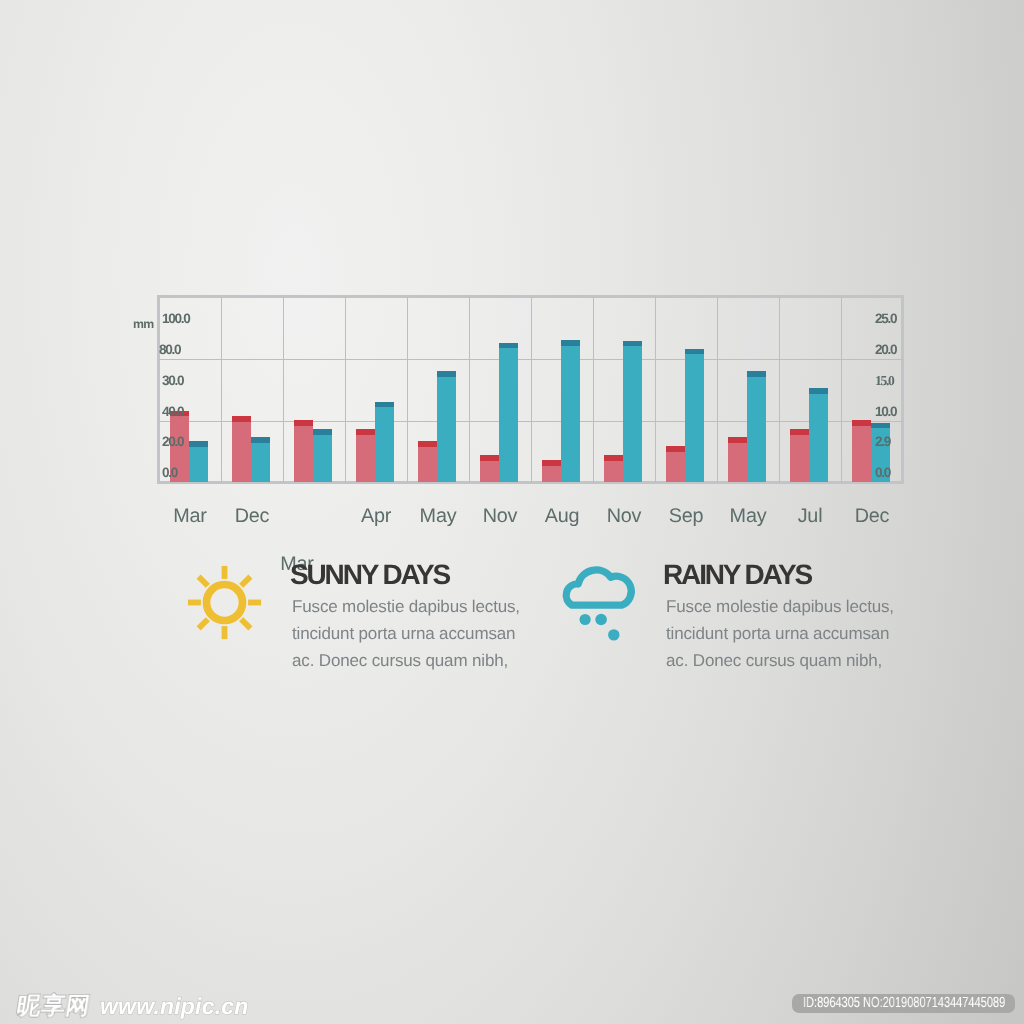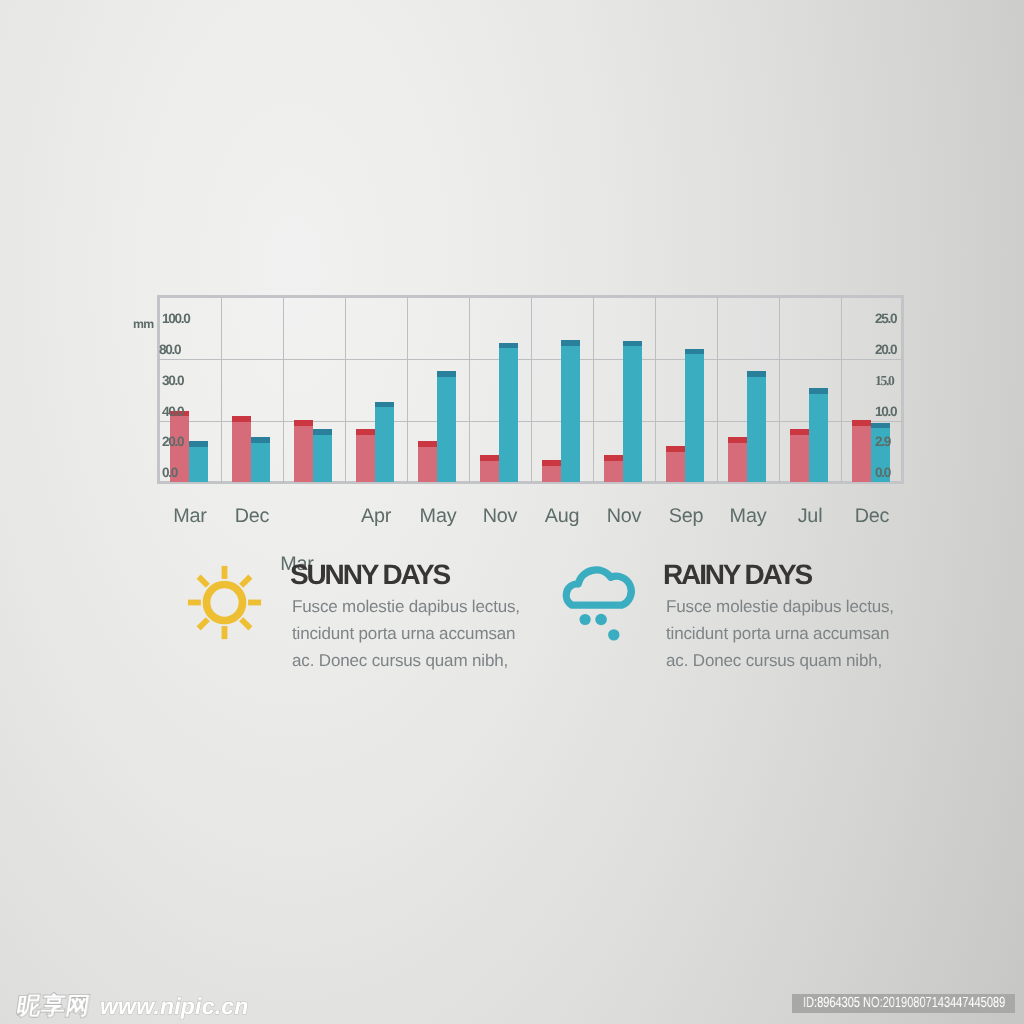--- a/index.html
+++ b/index.html
@@ -50,21 +50,21 @@
   
   #wm{position:absolute;left:16.5px;top:993.5px;display:flex;align-items:baseline;}
   #wm-logo{font-family:"DejaVu Sans",sans-serif;font-size:24px;font-weight:bold;
       color:#ffffff;letter-spacing:0.4px;line-height:1;
       transform:skewX(-9deg);
       -webkit-text-stroke:1.35px #a9a9a8; paint-order:stroke fill;}
   #wm-site{font-size:23px;font-style:italic;font-weight:bold;color:#ffffff;
       margin-left:10px;line-height:1;letter-spacing:0.2px;
       -webkit-text-stroke:1.0px #bdbdbc; paint-order:stroke fill;}
   #idbox{position:absolute;left:791.9px;top:993.6px;width:223px;height:19.8px;
-      background:#a8a8a7;overflow:hidden;}
+      background:#a8a8a7;overflow:hidden;border-radius:7px;}
   #idbox span{position:absolute;left:10.7px;top:0;color:#ffffff;font-size:14.6px;
       white-space:nowrap;line-height:19.8px;letter-spacing:0px;
       transform:scaleX(0.755);transform-origin:left center;}
 </style>
 </head>
 <body>
 
 <div id="stage">
 
   <div id="chart">

